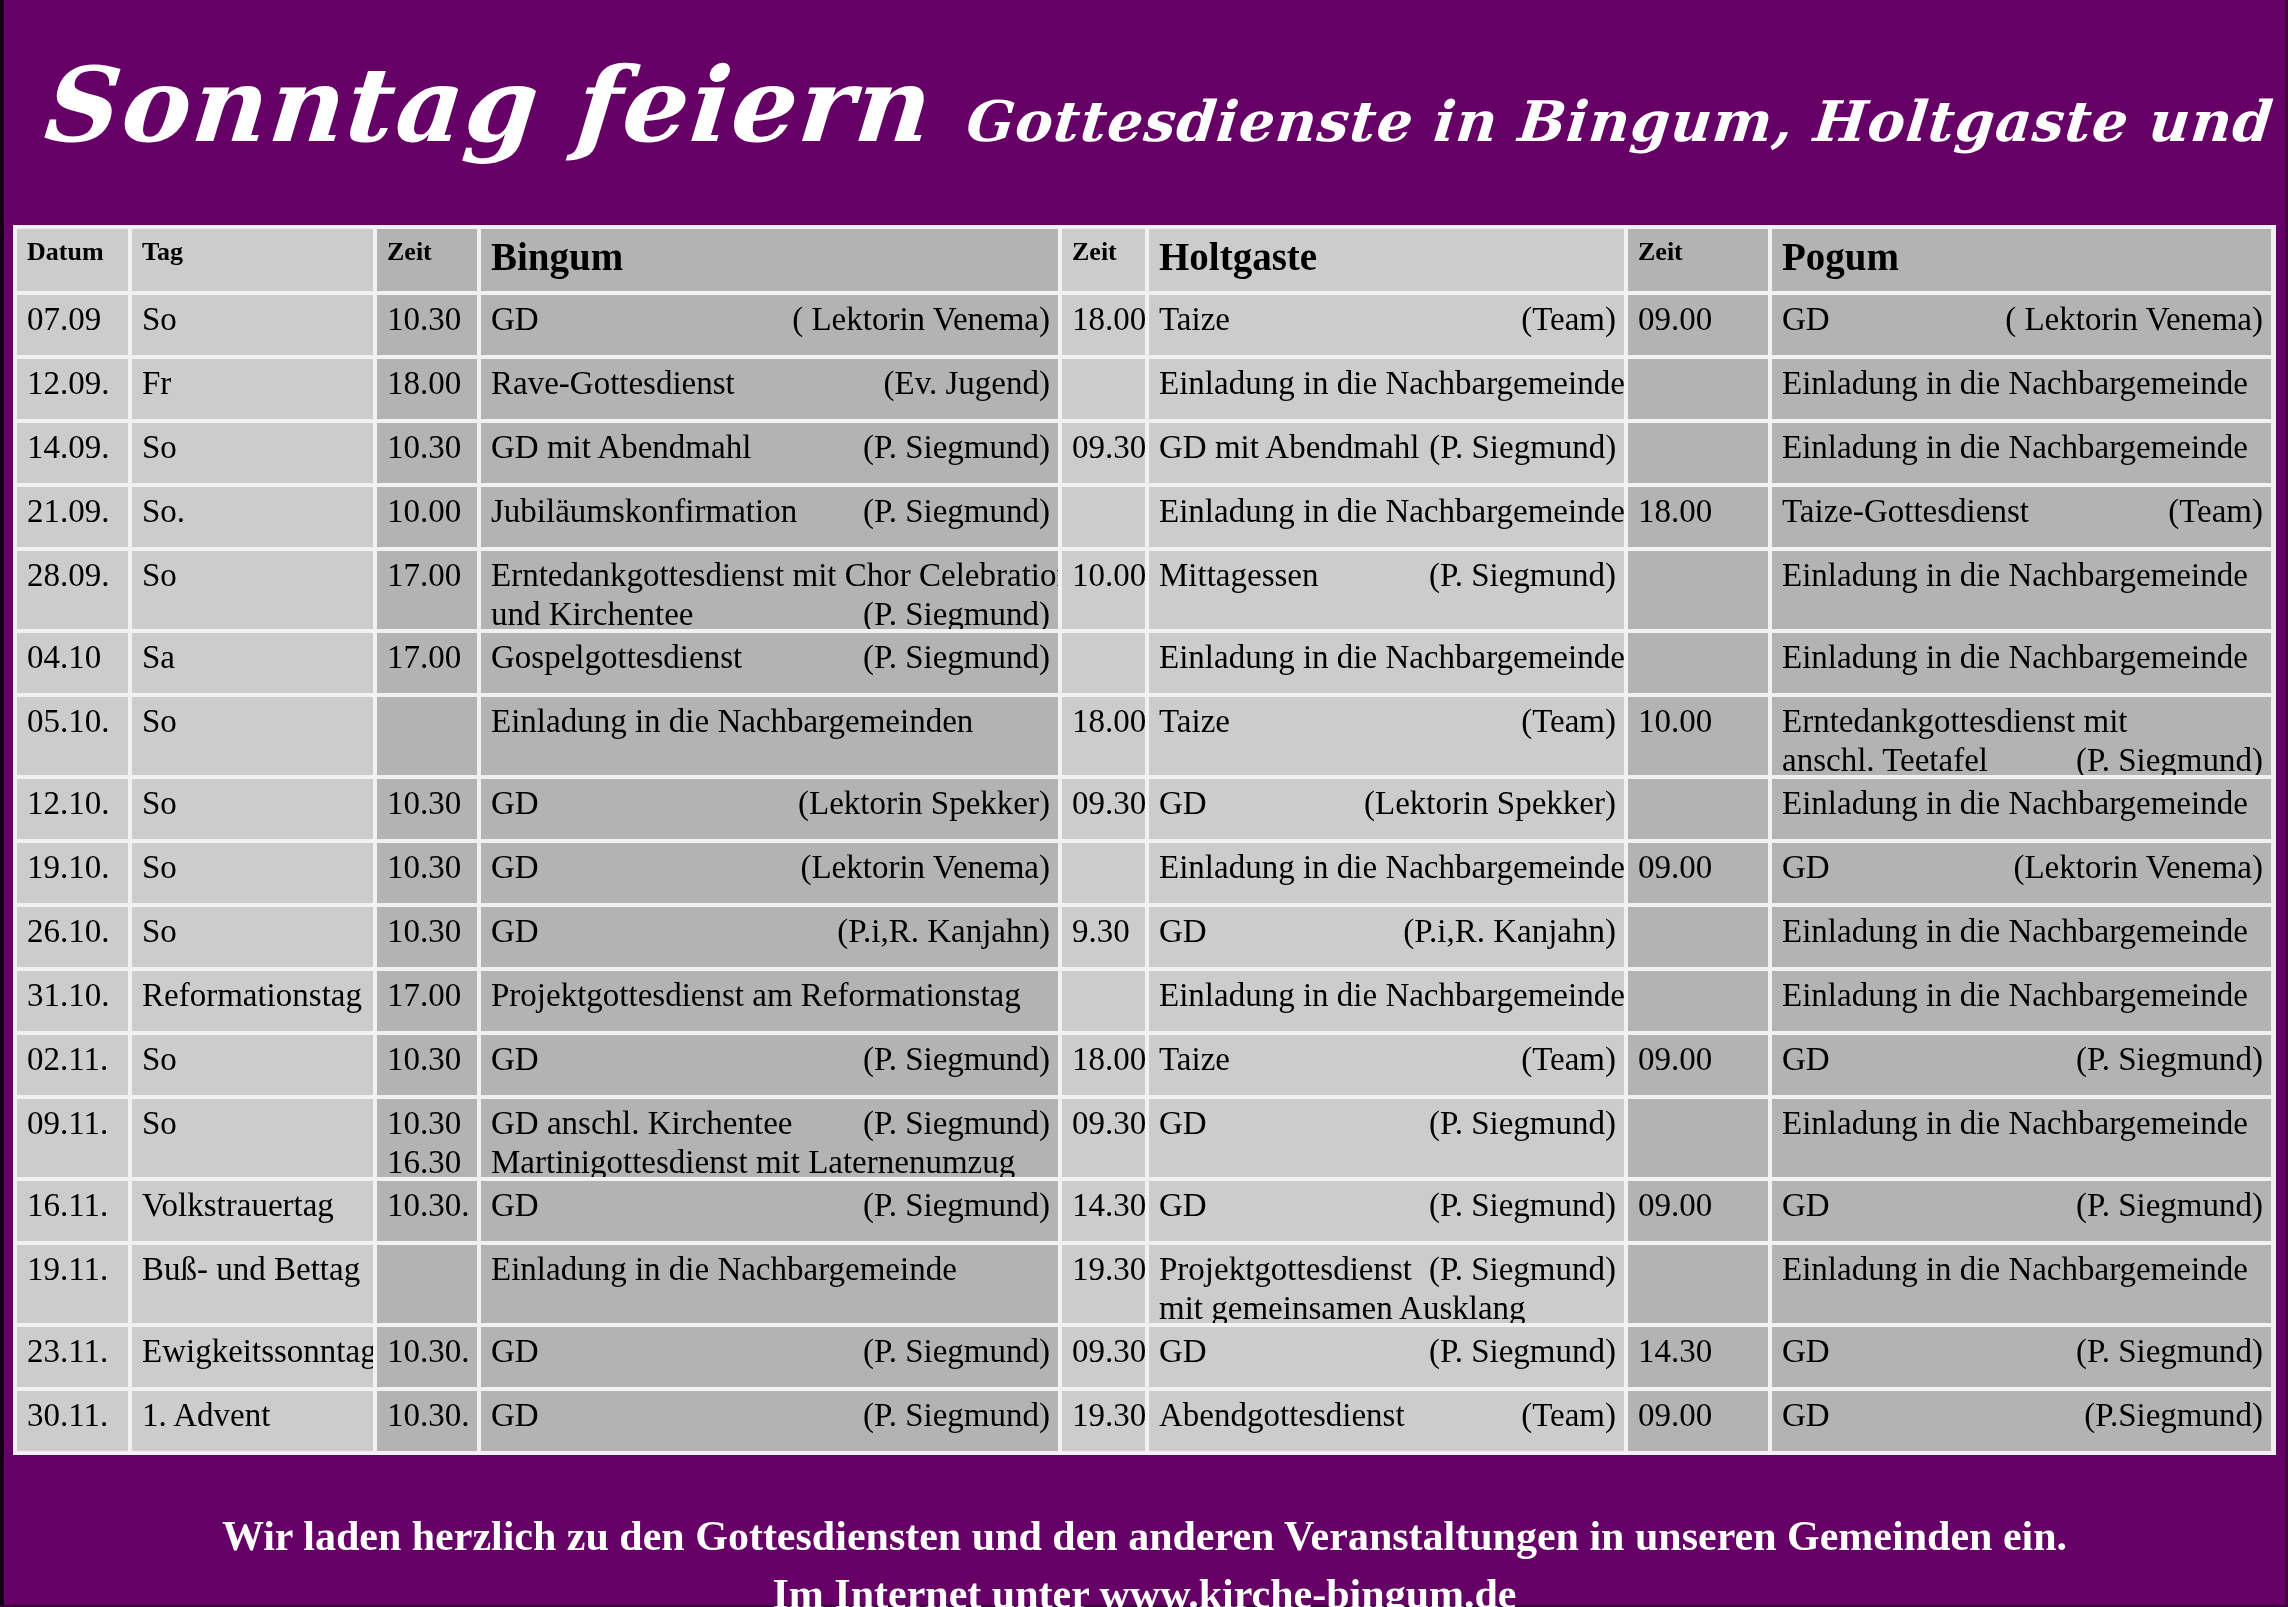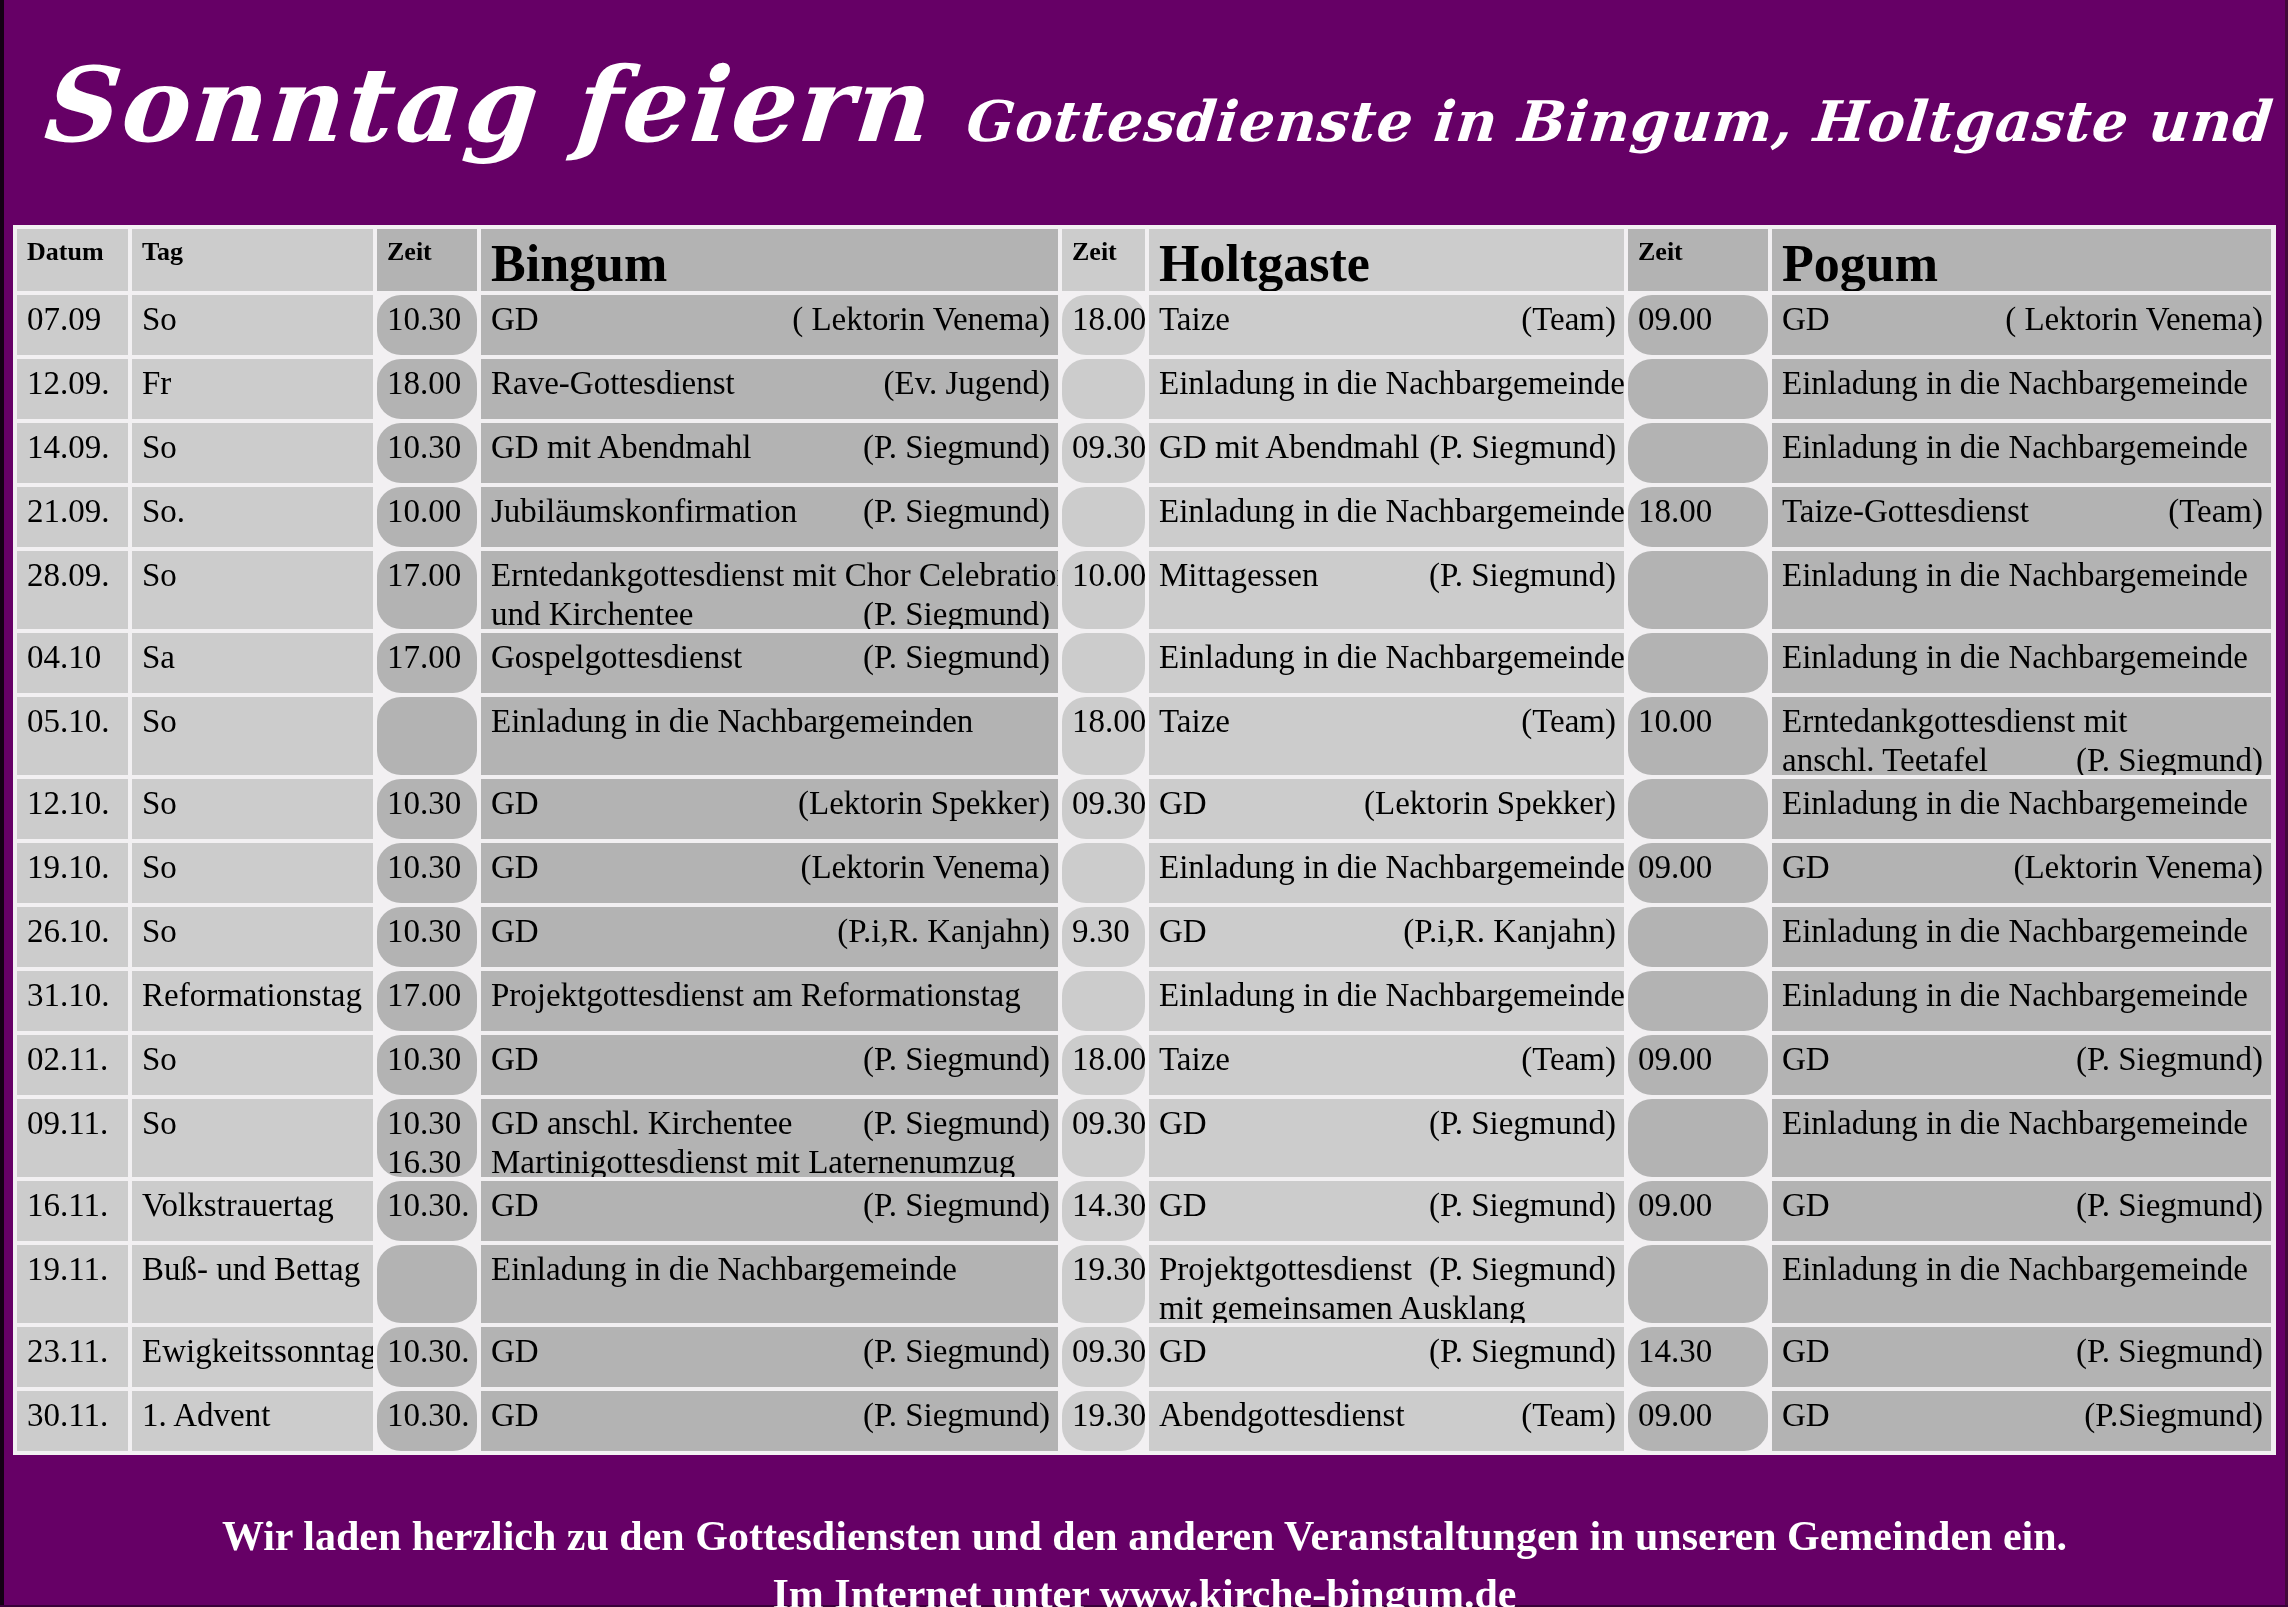--- a/index.html
+++ b/index.html
@@ -30,24 +30,24 @@
     gap:4px;
   }
   .cell{
     overflow:hidden;box-sizing:border-box;
     padding:5px 8px 0 10px;
     font-size:33px;line-height:1.18;color:#000;
   }
   .cell.light{background:#cccccc;}
   .cell.dark{background:#b3b3b3;}
   .cell.head{font-weight:bold;font-size:26px;padding-top:8px;}
-  .cell.head.city{font-size:52px;line-height:1.05;}
+  .cell.head.city{font-size:39px;line-height:1.05;}
   .svc .line{display:flex;justify-content:space-between;white-space:nowrap;text-align:right;}
   .svc .r{padding-left:10px;}
-  .zeit{white-space:nowrap;border-radius:24px;}
+  .zeit{white-space:nowrap;}
 
   .footer{
     position:absolute;left:0;top:1508px;width:100%;
     text-align:center;color:#ffffff;
     font-weight:bold;font-size:42px;line-height:1.38;
     font-family:"Liberation Serif",serif;
   }
 </style>
 </head>
 <body>

